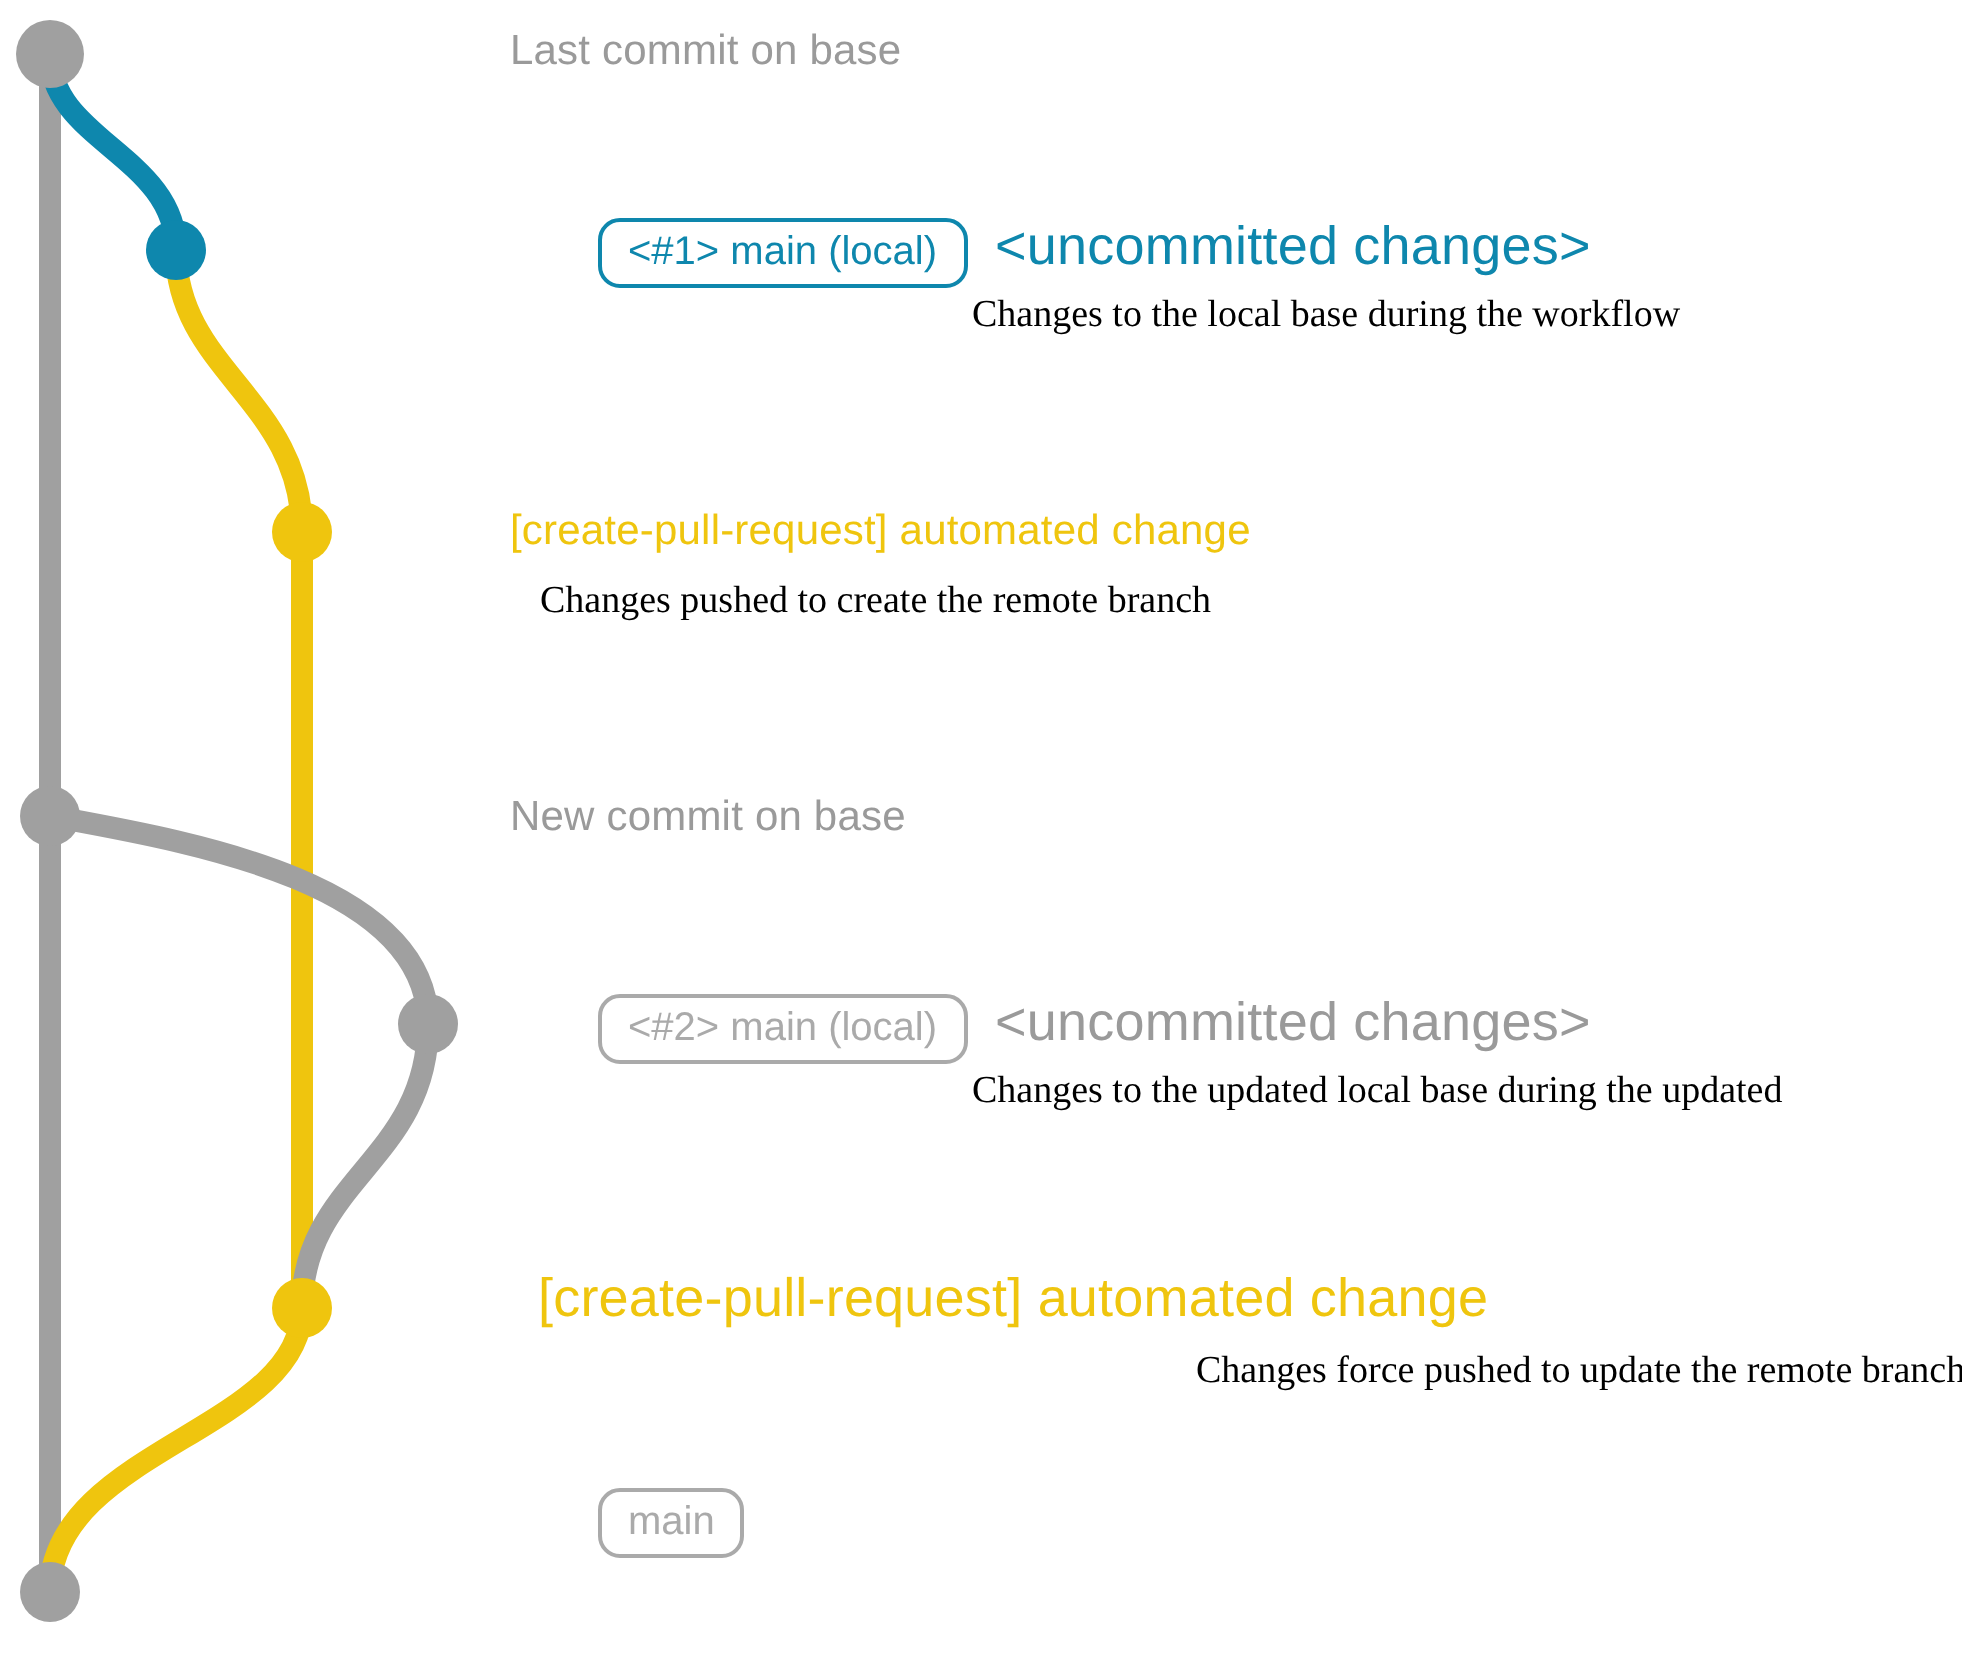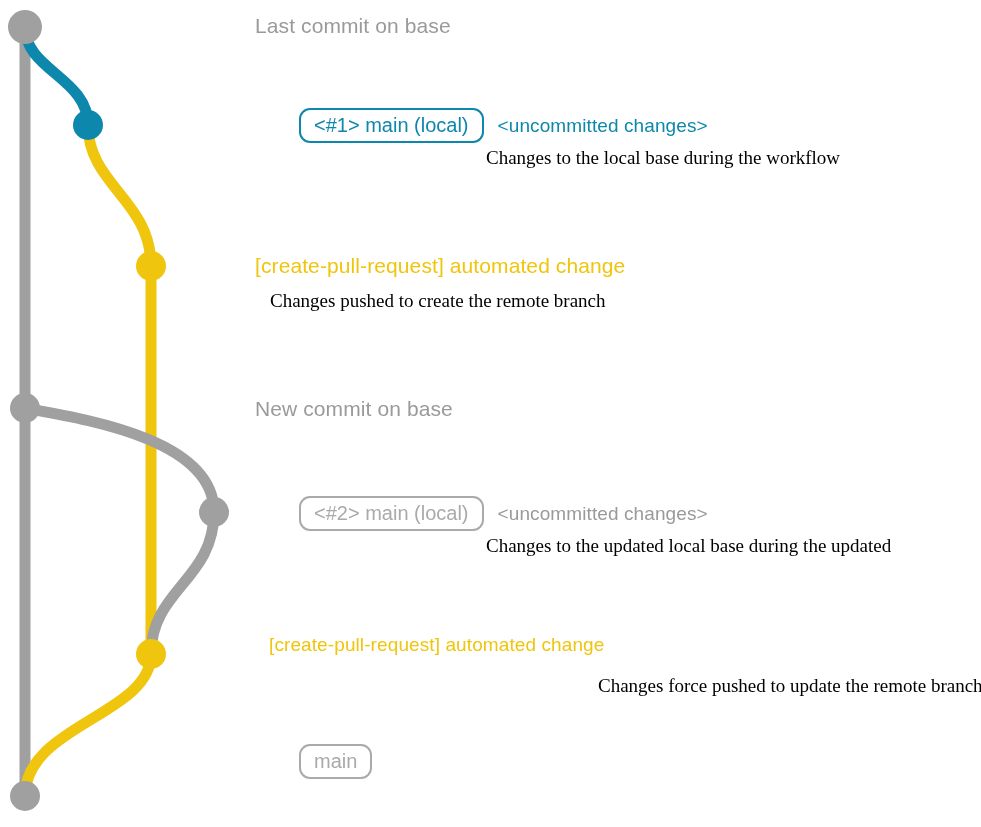--- a/index.html
+++ b/index.html
@@ -49,21 +49,21 @@
     font-family: "Liberation Sans", sans-serif;
     background: transparent;
     margin-left: 44px;
   }
   .badge-teal  { color: #0e87ad; }
   .badge-gray  { color: #aaaaaa; }
   .badge-amber { color: #efc50e; }
 
   
   .subject {
-    font-size: 19px;
+    font-size: 27px;
     font-family: "Liberation Sans", sans-serif;
     margin-left: 14px;
     letter-spacing: 0.1px;
   }
   .subject-teal  { color: #0e87ad; }
   .subject-gray  { color: #9a9a9a; }
   .subject-amber { color: #efc50e; }
 
   
   .subject-standalone {

